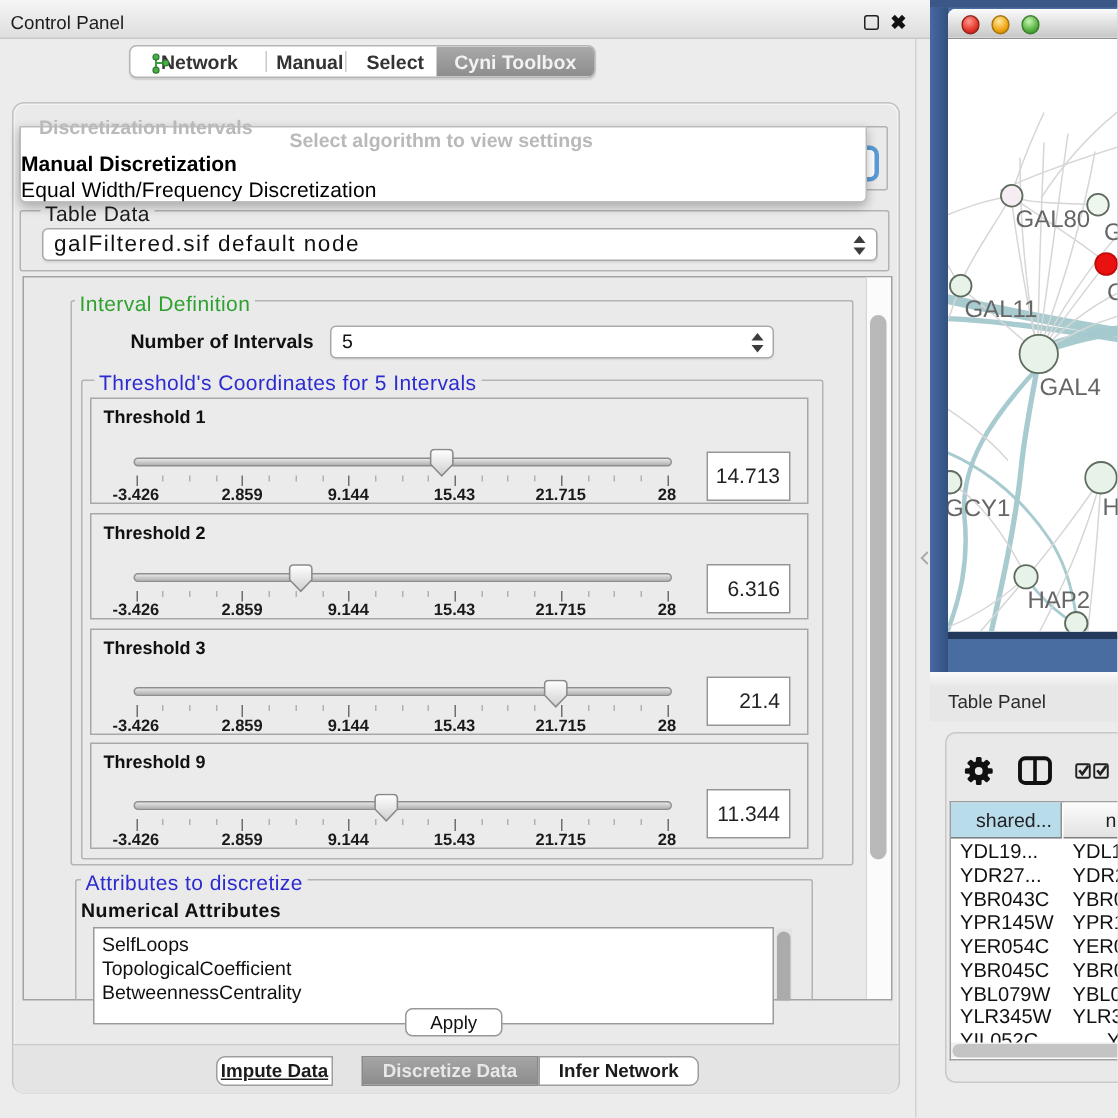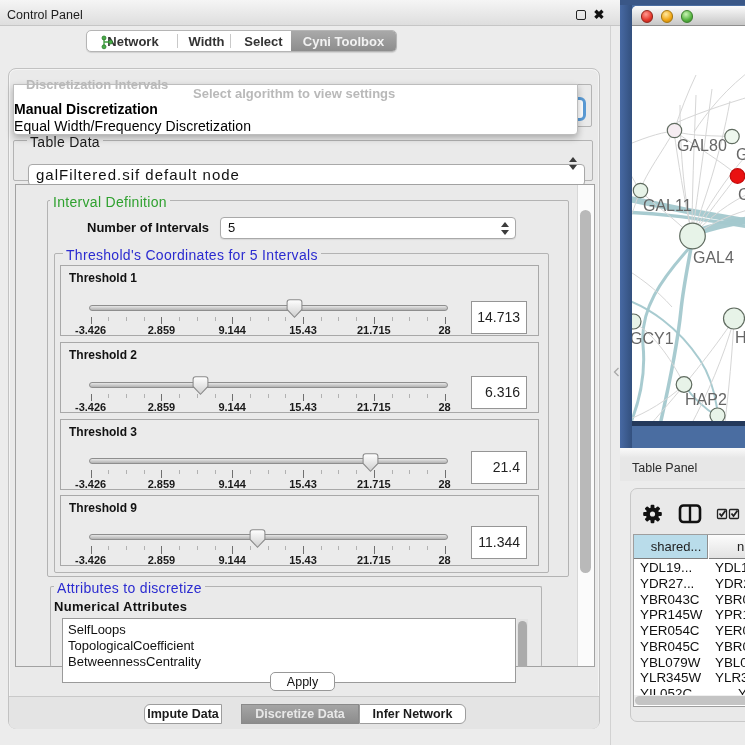--- a/index.html
+++ b/index.html
@@ -72,31 +72,31 @@
   <div class="tab" style="width:90px; padding-left:2px;">
     <svg width="14" height="15" viewBox="0 0 14 15" style="position:absolute;left:13px;top:4px;">
       <line x1="4" y1="3.5" x2="4" y2="11.5" stroke="#3f9c3f" stroke-width="1.3"></line>
       <line x1="4" y1="7" x2="10" y2="7" stroke="#3f9c3f" stroke-width="1.3"></line>
       <circle cx="4" cy="3" r="2" fill="#49ad49" stroke="#2c7a2c" stroke-width="0.8"></circle>
       <circle cx="4" cy="11.8" r="2" fill="#49ad49" stroke="#2c7a2c" stroke-width="0.8"></circle>
       <circle cx="10.5" cy="7" r="2" fill="#49ad49" stroke="#2c7a2c" stroke-width="0.8"></circle>
     </svg>
     Network</div>
   <div class="sep"></div>
-  <div class="tab" style="width:52px; padding-left:5px;">Width</div>
+  <div class="tab" style="width:52px; padding-left:5px;">Manual</div>
   <div class="sep"></div>
   <div class="tab" style="width:60px; padding-left:5px;">Select</div>
   <div class="tab sel" style="width:105px;">Cyni Toolbox</div>
 </div>
 
 <div class="abs" id="cpanel"></div>
 
 <div class="group" style="left:13px; top:140px; width:580px; height:41px;"></div>
 <div class="gtitle" style="left:27px; top:134px; color:#1c1c1c;">Table Data</div>
-<div class="combo" style="left:28px; top:164px; width:557px; height:22px;">galFiltered.sif default node</div>
+<div class="combo" style="left:28px; top:152px; width:557px; height:22px;">galFiltered.sif default node</div>
 <div class="stepper up abs" style="left:569px; top:157px;"></div>
 <div class="stepper dn abs" style="left:569px; top:165px;"></div>
 
 <div class="abs" style="left:15px; top:184px; width:580px; height:483px; border:1px solid #a2a2a2; background:#eaeaea;"></div>
 
 <div class="abs" style="left:577px; top:185px; width:17px; height:481px; background:#fbfbfb; border-left:1px solid #d7d7d7;"></div>
 <div class="abs" style="left:580px; top:210px; width:11px; height:363px; background:#b9b9b9; border-radius:6px;"></div>
 
 <div class="group" style="left:47px; top:200px; width:522px; height:377px;"></div>
 <div class="gtitle" style="left:50px; top:194px; color:#2fa12f;">Interval Definition</div>
@@ -298,21 +298,21 @@
 <div class="abs" style="left:62px; top:618px; width:454px; height:65px; background:#fff; border:1px solid #9a9a9a; overflow:hidden;">
   <div style="font-size:13px; color:#111; padding:3px 0 0 5px; line-height:16px;">SelfLoops<br>TopologicalCoefficient<br>BetweennessCentrality</div>
 </div>
 <div class="abs" style="left:517px; top:619px; width:11px; height:47px; background:#e3e3e3;"></div>
 <div class="abs" style="left:518px; top:621px; width:9px; height:46px; background:#ababab; border-radius:5px 5px 0 0;"></div>
 
 <div class="abs" style="left:9px; top:695.5px; width:590px; height:33px; background:#e4e4e4; border-top:1px solid #c9c9c9; border-radius:0 0 7px 7px;"></div>
 
 <div class="abs" style="left:270px; top:672px; width:65px; height:19px; background:#fff; border:1px solid #989898; border-radius:5px; font-size:12.5px; color:#111; display:flex; align-items:center; justify-content:center;">Apply</div>
 
-<div class="btab" style="left:144px; top:704px; width:78px; border-radius:6px 0 0 6px;">Impute Data</div>
+<div class="btab" style="left:144px; top:704px; width:78px; border-radius:6px 0 0 6px;text-decoration:underline;">Impute Data</div>
 <div class="btab" style="left:241px; top:704px; width:118px; background:linear-gradient(#a5a5a5,#8c8c8c); color:#e8e8e8; border-color:#8a8a8a;">Discretize Data</div>
 <div class="btab" style="left:359px; top:704px; width:107px; border-radius:0 6px 6px 0;">Infer Network</div>
 
 <div class="group" style="left:13px; top:84px; width:579px; height:43px;"></div>
 <div class="abs" style="left:566px; top:97px; width:20px; height:24px; background:#fff; border:3px solid #5b9bd5; border-radius:6px;"></div>
 <div class="abs" id="popup"></div>
 <div class="abs" style="left:26px; top:77px; font-size:13px; font-weight:bold; color:#b9b9b9; z-index:5;">Discretization Intervals</div>
 <div class="abs" style="left:193px; top:86px; font-size:13px; font-weight:bold; color:#b9b9b9; z-index:5;">Select algorithm to view settings</div>
 <div class="abs" style="left:14px; top:101px; font-size:14px; font-weight:bold; color:#000; z-index:5;">Manual Discretization</div>
 <div class="abs" style="left:14px; top:118px; font-size:14px; letter-spacing:0.1px; color:#000; z-index:5;">Equal Width/Frequency Discretization</div>

